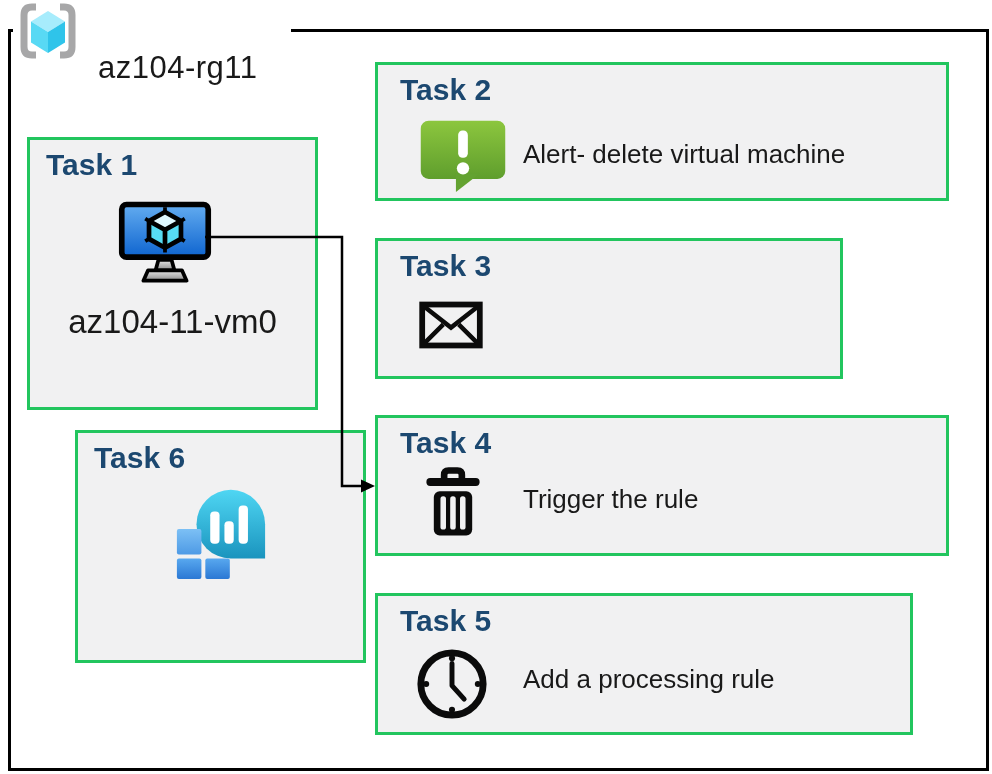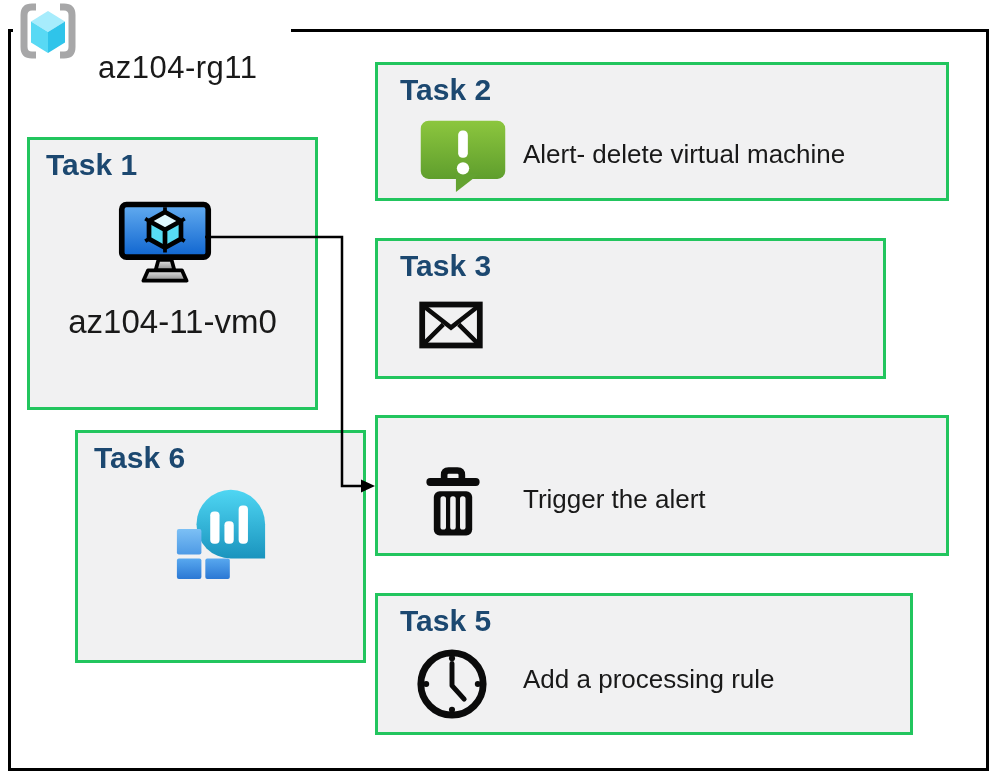--- a/index.html
+++ b/index.html
@@ -29,21 +29,21 @@
     position:absolute;left:0;width:100%;text-align:center;font-size:33px;color:#191919;
     white-space:nowrap;
   }
   .task-label{
     position:absolute;left:145px;font-size:26px;color:#191919;white-space:nowrap;
   }
   .icon{position:absolute;}
   #box-task1{left:27px;top:137px;width:291px;height:273px;}
   #box-task6{left:27px;top:430px;width:291px;height:233px;margin-left:48px;}
   #box-task2{left:375px;top:62px;width:574px;height:139px;}
-  #box-task3{left:375px;top:238px;width:511px;height:141px;}
+  #box-task3{left:375px;top:238px;width:468px;height:141px;}
   #box-task4{left:375px;top:415px;width:574px;height:141px;}
   #box-task5{left:375px;top:593px;width:538px;height:142px;padding-left:24px;}
   .connector{position:absolute;left:0;top:0;width:992px;height:774px;pointer-events:none;}
 </style>
 </head>
 <body>
 
 <div class="canvas">
 
   <div class="outer-box"></div>
@@ -131,29 +131,30 @@
   <div class="task-box" id="box-task3">
     <div class="task-title" style="left:22px;top:8px;">Task 3</div>
     <svg class="icon" style="left:41px;top:60px;" width="64" height="48" viewBox="0 0 100 74">
       <rect x="5" y="5" width="90" height="64" fill="none" stroke="#0b0b0b" stroke-width="9"></rect>
       <path d="M9 9 L50 41 L91 9" fill="none" stroke="#0b0b0b" stroke-width="7"></path>
       <path d="M9 65 L38 36 M91 65 L62 36" fill="none" stroke="#0b0b0b" stroke-width="7"></path>
     </svg>
   </div>
 
   <div class="task-box" id="box-task4">
+    <div class="task-title" style="left:22px;top:8px;">Task 4</div>
     <svg class="icon" style="left:44px;top:45px;" width="62" height="80" viewBox="0 0 84 100">
       <path d="M30 16 V12 Q30 6 36 6 H48 Q54 6 54 12 V16" fill="none" stroke="#0b0b0b" stroke-width="9"></path>
       <rect x="6" y="16" width="72" height="11" rx="5" fill="#0b0b0b"></rect>
       <rect x="16" y="34" width="52" height="60" rx="8" fill="#0b0b0b"></rect>
       <rect x="25" y="41" width="7.5" height="45" rx="3.5" fill="#f1f1f2"></rect>
       <rect x="38.2" y="41" width="7.5" height="45" rx="3.5" fill="#f1f1f2"></rect>
       <rect x="51.5" y="41" width="7.5" height="45" rx="3.5" fill="#f1f1f2"></rect>
     </svg>
-    <div class="task-label" style="top:66px;">Trigger the alert</div>
+    <div class="task-label" style="top:66px;">Trigger the rule</div>
   </div>
 
   <div class="task-box" id="box-task5">
     <div class="task-title" style="left:22px;top:8px;">Task 5</div>
     <svg class="icon" style="left:36px;top:48px;" width="76" height="80" viewBox="0 0 100 100">
       <circle cx="50" cy="50" r="41" fill="none" stroke="#0b0b0b" stroke-width="9"></circle>
       <circle cx="50" cy="16" r="4" fill="#0b0b0b"></circle>
       <circle cx="84" cy="50" r="4" fill="#0b0b0b"></circle>
       <circle cx="50" cy="84" r="4" fill="#0b0b0b"></circle>
       <circle cx="16" cy="50" r="4" fill="#0b0b0b"></circle>

